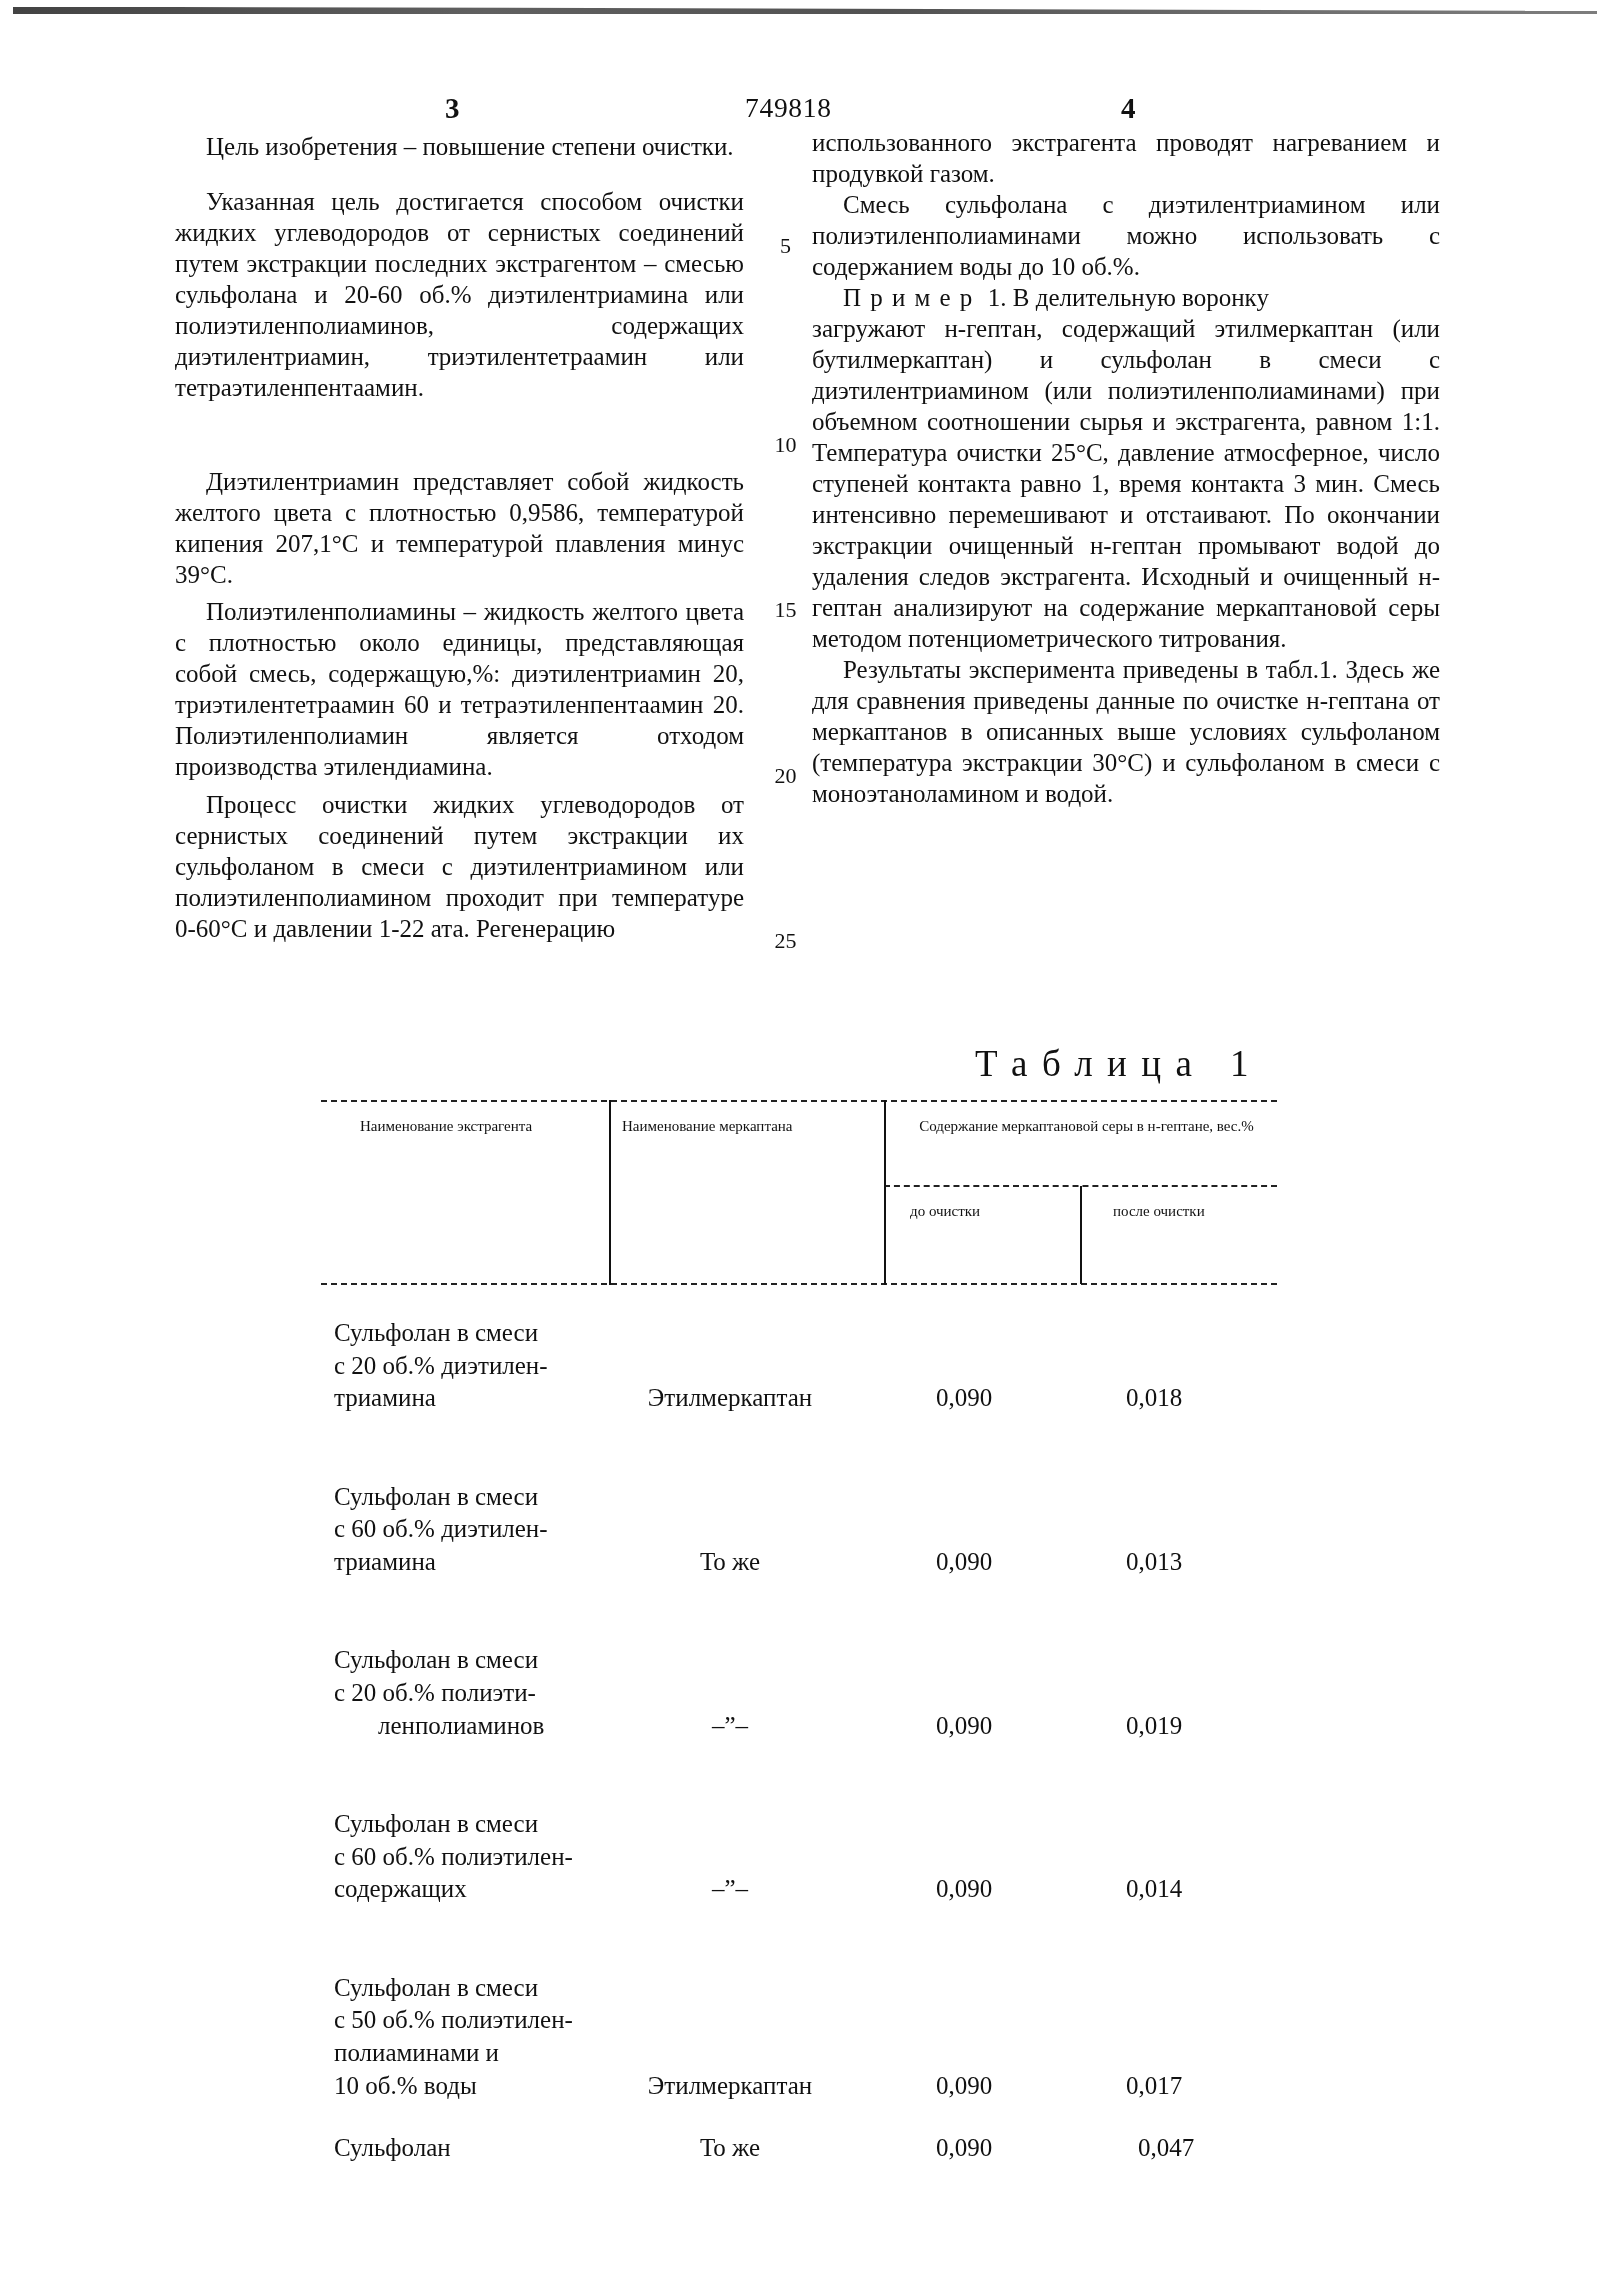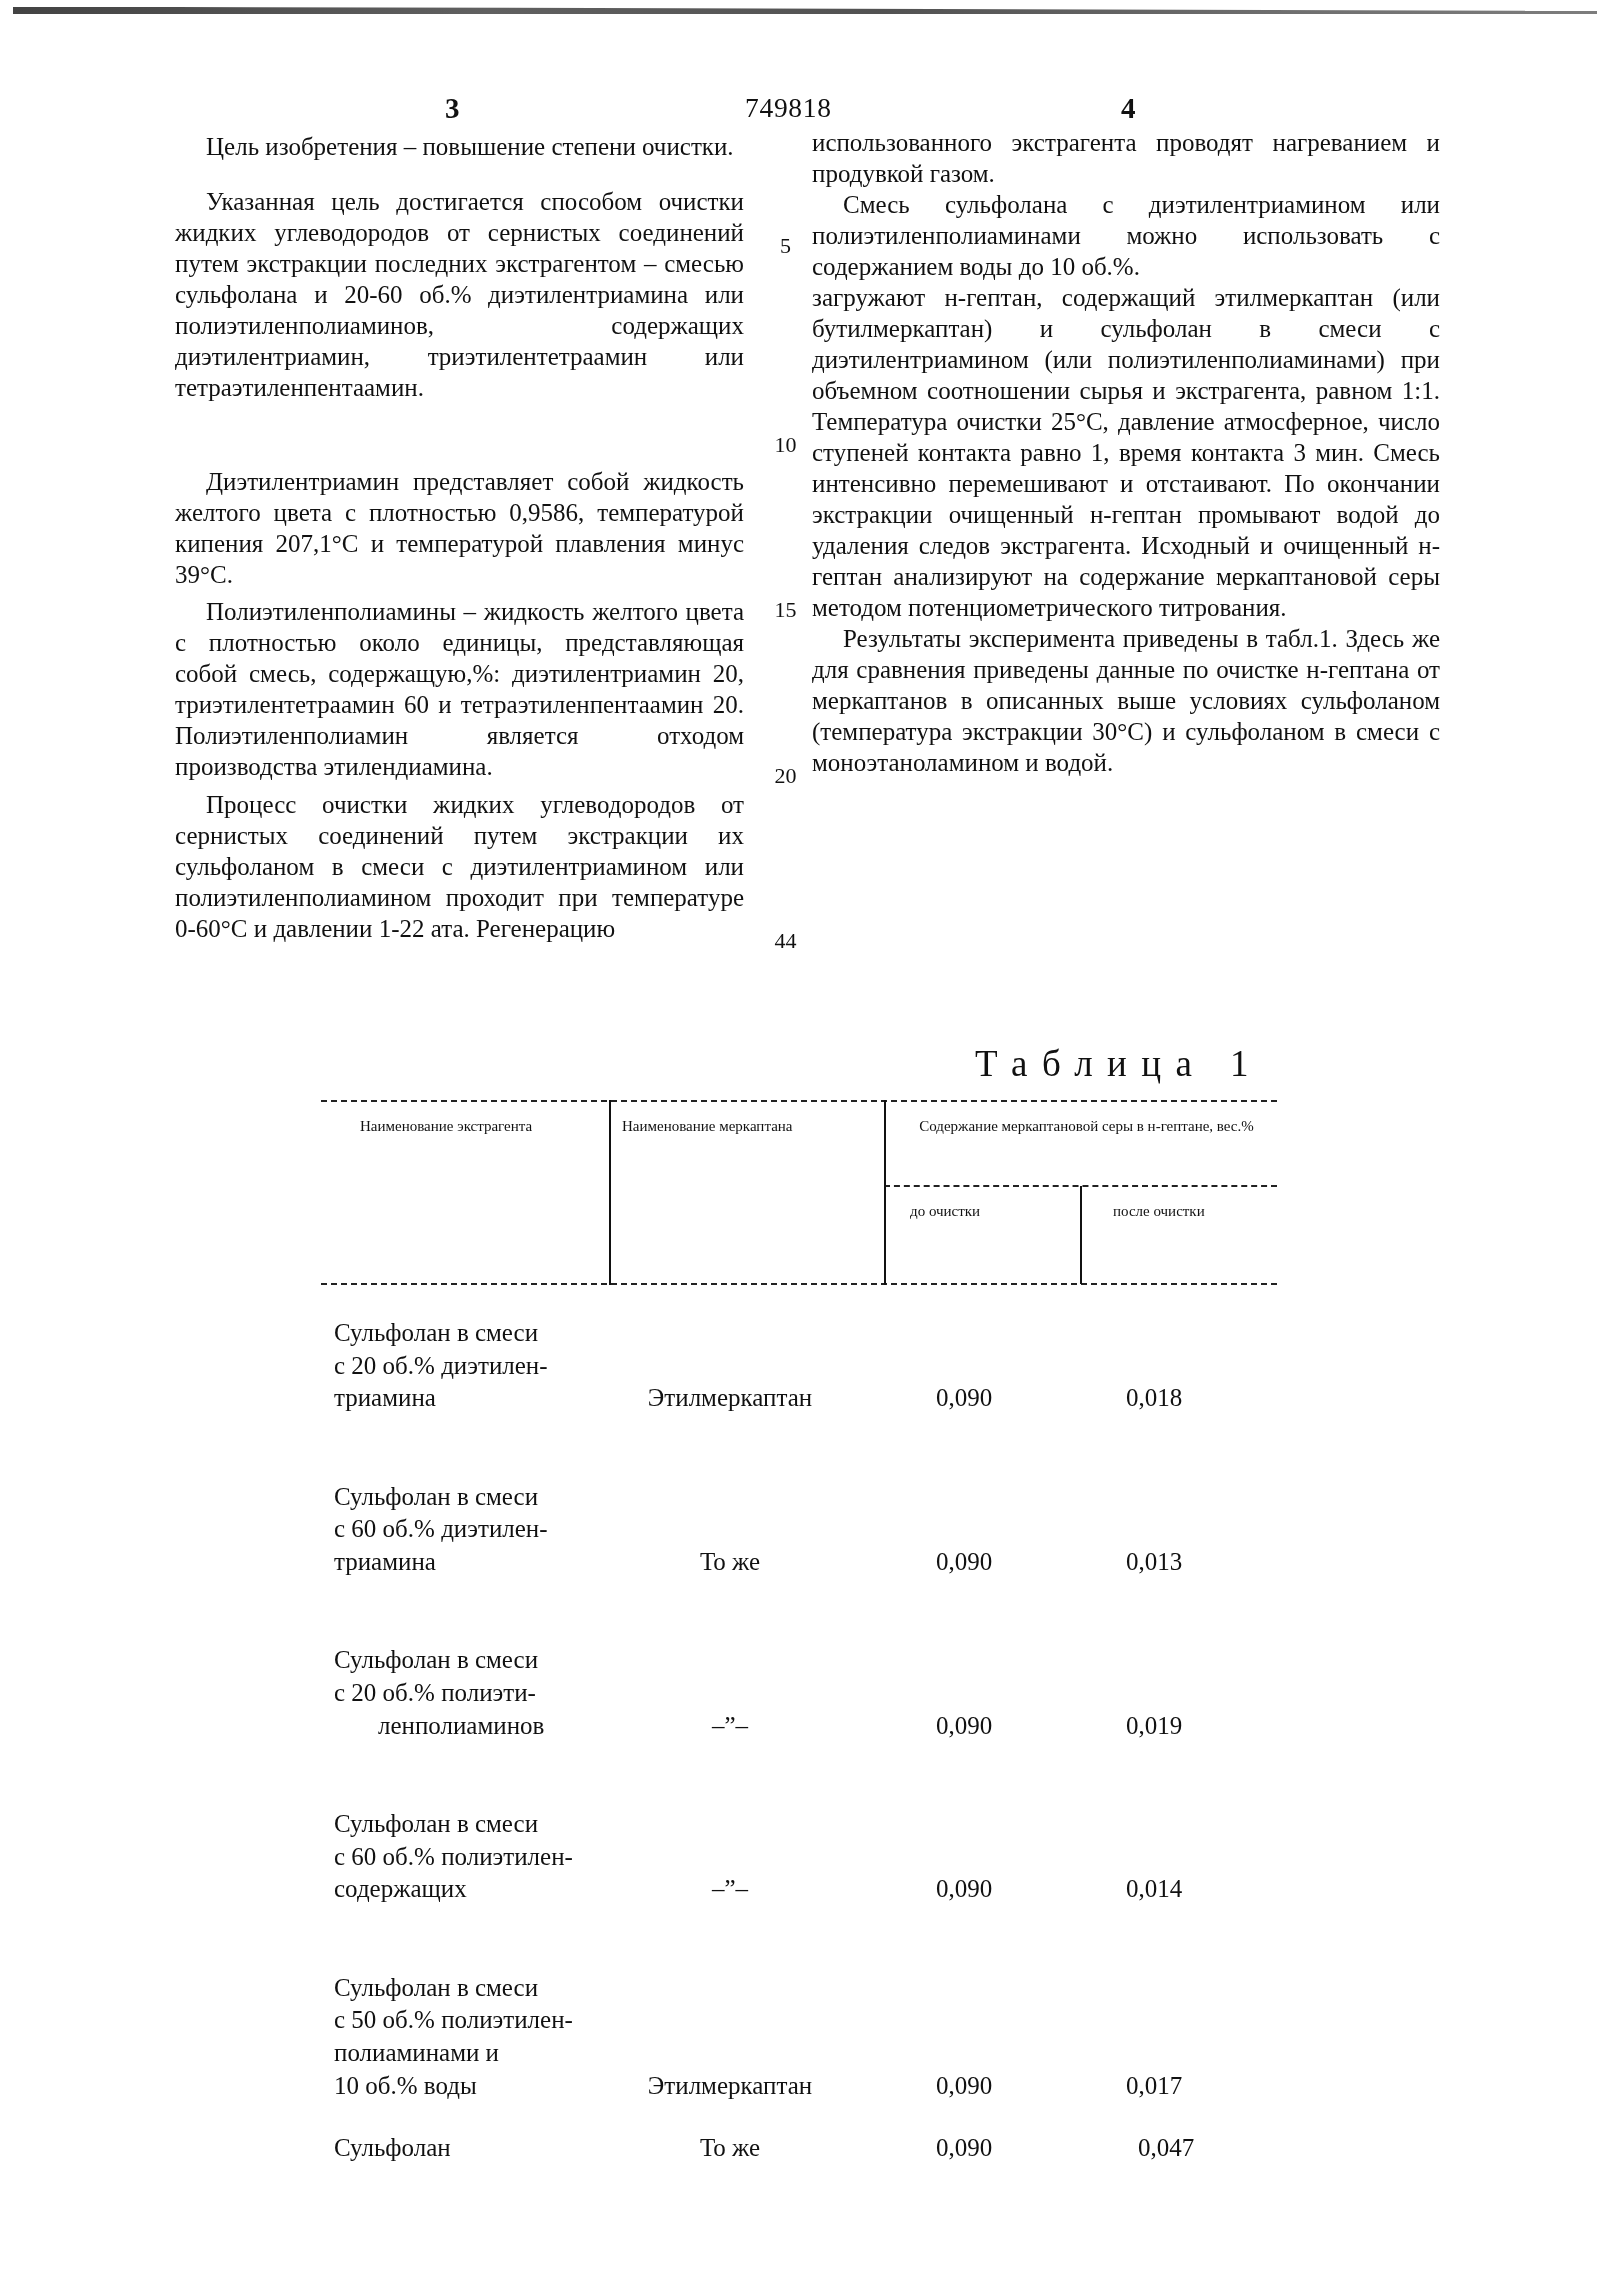--- a/index.html
+++ b/index.html
@@ -44,25 +44,29 @@
   <div class="gap" style="height:6.5px"></div>
   <p class="ind">Полиэтиленполиамины – жидкость желтого цвета с плотностью около единицы, представляющая собой смесь, содержащую,%: диэтилентриамин 20, триэтилентетраамин 60 и тетраэтиленпентаамин 20. Полиэтиленполиамин является отходом производства этилендиамина.</p>
   <div class="gap" style="height:6.5px"></div>
   <p class="ind">Процесс очистки жидких углеводородов от сернистых соединений путем экстракции их сульфоланом в смеси с диэтилентриамином или полиэтиленполиамином проходит при температуре 0-60°С и давлении 1-22 ата. Регенерацию</p>
 </div>
 
 <div class="linenum" style="top:233px;">5</div>
 <div class="linenum" style="top:432px;">10</div>
 <div class="linenum" style="top:597px;">15</div>
 <div class="linenum" style="top:763px;">20</div>
-<div class="linenum" style="top:928px;">44</div>
+<div class="linenum" style="top:928px;">25</div>
 
 <div class="col col-right">
   <p>использованного экстрагента проводят нагреванием и продувкой газом.</p>
   <p class="ind">Смесь сульфолана с диэтилентриамином или полиэтиленполиаминами можно использовать с содержанием воды до 10 об.%.</p>
+  <p class="ind">
+    <span class="spaced">Пример</span>
+    <span>1. В делительную воронку</span>
+  </p>
   <p>загружают н-гептан, содержащий этилмеркаптан (или бутилмеркаптан) и сульфолан в смеси с диэтилентриамином (или полиэтиленполиаминами) при объемном соотношении сырья и экстрагента, равном 1:1. Температура очистки 25°С, давление атмосферное, число ступеней контакта равно 1, время контакта 3 мин. Смесь интенсивно перемешивают и отстаивают. По окончании экстракции очищенный н-гептан промывают водой до удаления следов экстрагента. Исходный и очищенный н-гептан анализируют на содержание меркаптановой серы методом потенциометрического титрования.</p>
   <p class="ind">Результаты эксперимента приведены в табл.1. Здесь же для сравнения приведены данные по очистке н-гептана от меркаптанов в описанных выше условиях сульфоланом (температура экстракции 30°С) и сульфоланом в смеси с моноэтаноламином и водой.</p>
 </div>
 
 <div class="table-title">Таблица 1</div>
 
 <div class="tbl">
   <div class="hline" style="left:0; top:0; width:956px;"></div>
   <div class="hline" style="left:563px; top:85px; width:393px;"></div>
   <div class="hline" style="left:0; top:183px; width:956px;"></div>

